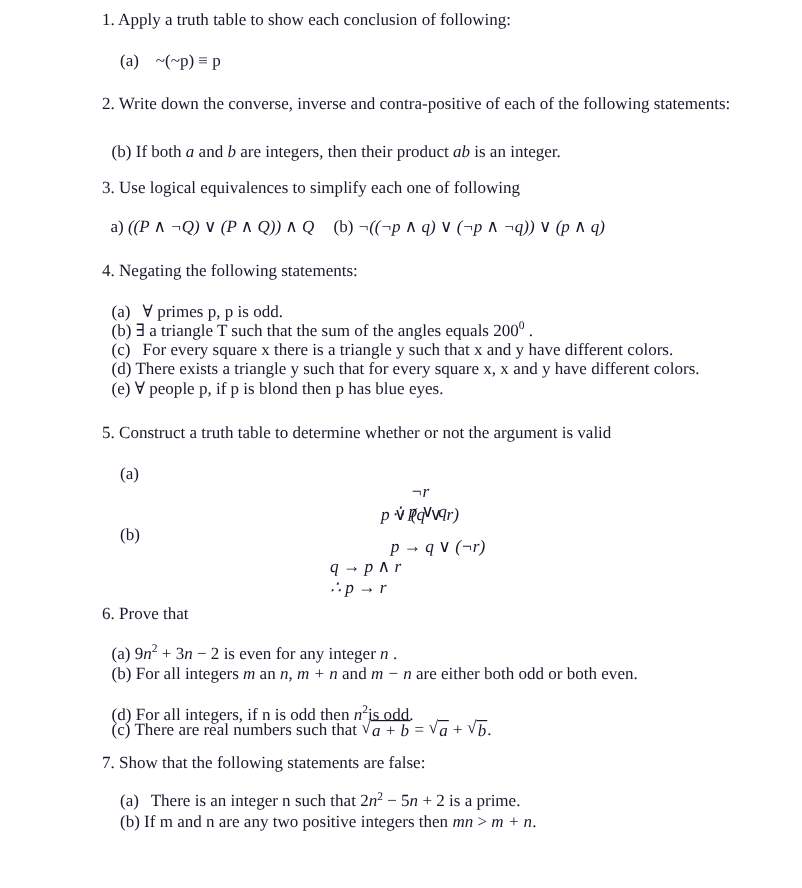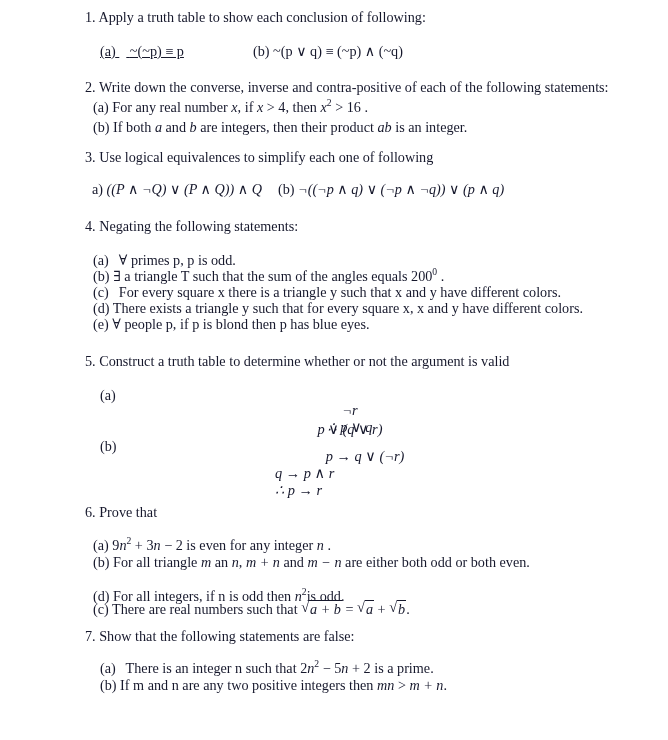--- a/index.html
+++ b/index.html
@@ -76,38 +76,29 @@
 
   .label-a { position: absolute; white-space: nowrap; }
 </style>
 </head>
 <body>
 
 <div class="page">
 
   <div class="q-head" style="top:9px;">1. Apply a truth table to show each conclusion of following:</div>
 
-  <div class="sub" style="top:43px; left:100px;text-decoration:underline;">
+  <div class="sub" style="top:43px; left:100px;">
     <span>(a)</span>
     <span style="display:inline-block;width:7px"></span>
     <span>~(~p) ≡ p</span>
   </div>
 
-  <div class="sub" style="top:43px; left:253px;">
-    <span>(b)</span>
-    <span>~(p ∨ q)  ≡ (~p) ∧ (~q)</span>
-  </div>
 
   <div class="q-head" style="top:79px;">2. Write down the converse, inverse and contra-positive of each of the following statements:</div>
 
-  <div class="sub" style="top:99px; left:93px;">
-    <span>(a)</span>
-    <span>For any real number </span>
-    <i class="m">x</i><span>, if </span><i class="m">x</i><span> &gt; 4,</span><span> then </span><i class="m">x</i><sup class="pw">2</sup><span> &gt; 16 .</span>
-  </div>
 
   <div class="sub" style="top:119px; left:93px;">
     <span>(b)</span>
     <span>If both </span><i class="m">a</i><span> and </span><i class="m">b</i><span> are integers, then their product </span><i class="m">ab</i><span> is an integer.</span>
   </div>
 
   <div class="q-head" style="top:149px;">3. Use logical equivalences to simplify each one of following</div>
 
   <div class="sub" style="top:181px; left:92px; font-style:italic;">
     <span style="font-style:normal">a)</span>
@@ -164,21 +155,21 @@
 
   <div class="q-head" style="top:504px;">6. Prove that</div>
 
   <div class="sub" style="top:537px; left:93px;">
     <span>(a)</span>
     <span>9</span><i class="m">n</i><sup class="pw">2</sup><span> + 3</span><i class="m">n</i><span> − 2</span><span> is even for any integer </span><i class="m">n</i><span> .</span>
   </div>
 
   <div class="sub" style="top:554px; left:93px;">
     <span>(b)</span>
-    <span>For all triangle </span><i class="m">m</i><span> an </span><i class="m">n</i><span>, </span><i class="m">m + n</i><span> and </span><i class="m">m − n</i><span> are either both odd or both even.</span>
+    <span>For all integers </span><i class="m">m</i><span> an </span><i class="m">n</i><span>, </span><i class="m">m + n</i><span> and </span><i class="m">m − n</i><span> are either both odd or both even.</span>
   </div>
 
   <div class="sub" style="top:571px; left:93px;margin-top:28px;">
     <span>(c)</span>
     <span>There are real numbers such that </span><span class="sqrt"><span class="rad">a + b</span></span><span> = </span><span class="sqrt"><span class="rad">a</span></span><span> + </span><span class="sqrt"><span class="rad">b</span></span><span>.</span>
   </div>
 
   <div class="sub" style="top:588px; left:93px;">
     <span>(d)</span>
     <span>For all integers, if n is odd then </span><i class="m">n</i><sup class="pw">2</sup><span>is odd.</span>

